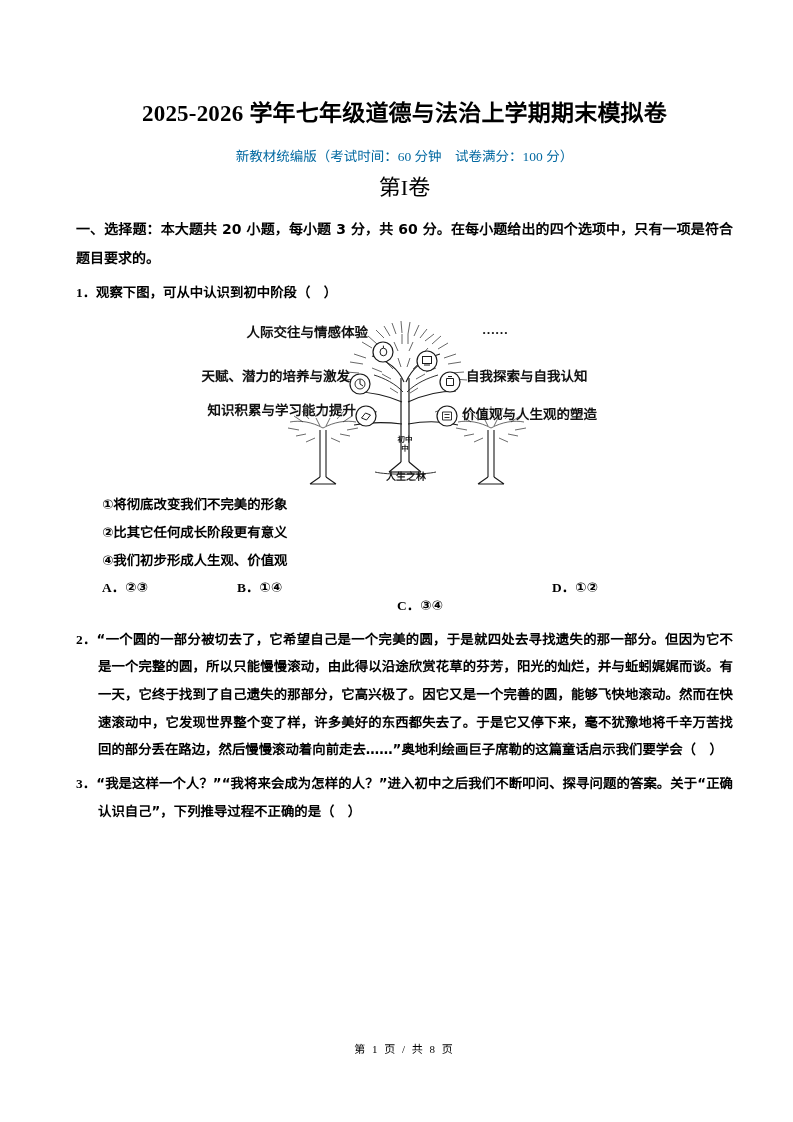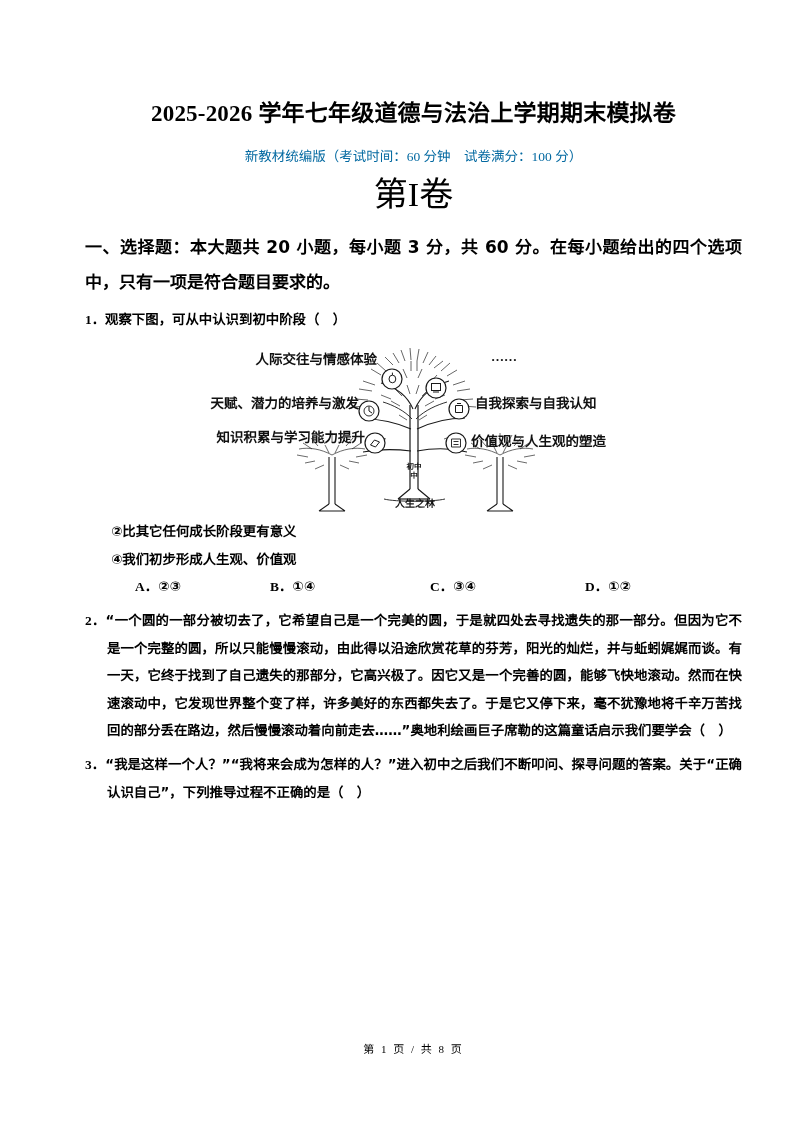--- a/index.html
+++ b/index.html
@@ -11,21 +11,21 @@
   body {
     width: 793px;
     height: 1122px;
     position: relative;
     font-family: "DejaVu Sans", "Liberation Sans", sans-serif;
     color: #000000;
     overflow: hidden;
   }
   .page {
     position: absolute;
-    left: 17px; top: 0;
+    left: 8px; top: 0;
     width: 759px;
     height: 1122px;
     box-sizing: border-box;
     padding: 5px;
   }
   .content {
     position: absolute;
     left: 68px;
     top: 0;
     width: 657px;
@@ -47,30 +47,30 @@
     font-family: "Liberation Serif", "DejaVu Serif", serif;
     font-size: 13.5px;
     font-weight: 400;
     margin-top: 16px;
     color: #0369a1;
     white-space: nowrap;
   }
   .volume-heading {
     text-align: center;
     font-family: "Liberation Serif", "DejaVu Serif", serif;
-    font-size: 34px;
+    font-size: 22px;
     font-weight: 400;
     margin-top: 10px;
     line-height: 1.2;
   }
 
   
   .section-head {
     font-family: "DejaVu Sans", "Liberation Sans", sans-serif;
-    font-size: 17px;
+    font-size: 14px;
     font-weight: 700;
     line-height: 2.06;
     margin-top: 14px;
     text-align: justify;
     text-justify: inter-ideograph;
   }
 
   
   .question {
     margin-top: 6px;
@@ -115,23 +115,23 @@
   
   .opt-row {
     display: flex;
     font-size: 13.4px;
     line-height: 2.06;
     padding-left: 26px;
   }
   .opt-row .opt-cell {
     flex: 0 0 auto;
   }
-  .opt-row .opt-cell:nth-child(1) { width: 135px; margin-left: 24px; }
+  .opt-row .opt-cell:nth-child(1) { width: 135px; }
   .opt-row .opt-cell:nth-child(2) { width: 160px; }
-  .opt-row .opt-cell:nth-child(3) { width: 155px; }
+  .opt-row .opt-cell:nth-child(3) { width: 155px; margin-top: 18px; }
   .opt-row .opt-cell:nth-child(4) { width: auto; }
 
   
   .figure-wrap {
     margin: 6px 0 4px 0;
     display: flex;
     justify-content: center;
   }
   .figure-wrap svg {
     display: block;
@@ -252,20 +252,21 @@
 
           <text x="198" y="25" font-family="'Liberation Serif','DejaVu Serif',serif" font-size="13.5" text-anchor="end" fill="#111">人际交往与情感体验</text>
           <text x="180" y="69" font-family="'Liberation Serif','DejaVu Serif',serif" font-size="13.5" text-anchor="end" fill="#111">天赋、潜力的培养与激发</text>
           <text x="186" y="103" font-family="'Liberation Serif','DejaVu Serif',serif" font-size="13.5" text-anchor="end" fill="#111">知识积累与学习能力提升</text>
           <text x="296" y="69" font-family="'Liberation Serif','DejaVu Serif',serif" font-size="13.5" fill="#111">自我探索与自我认知</text>
           <text x="292" y="107" font-family="'Liberation Serif','DejaVu Serif',serif" font-size="13.5" fill="#111">价值观与人生观的塑造</text>
         </svg>
       </div>
 
       <ul class="stmt-list">
+        <li>①将彻底改变我们不完美的形象</li>
         <li>②比其它任何成长阶段更有意义</li>
         <li>④我们初步形成人生观、价值观</li>
       </ul>
 
       <div class="opt-row">
         <div class="opt-cell"><span class="opt-letter">A．</span><span>②③</span></div>
         <div class="opt-cell"><span class="opt-letter">B．</span><span>①④</span></div>
         <div class="opt-cell"><span class="opt-letter">C．</span><span>③④</span></div>
         <div class="opt-cell"><span class="opt-letter">D．</span><span>①②</span></div>
       </div>

